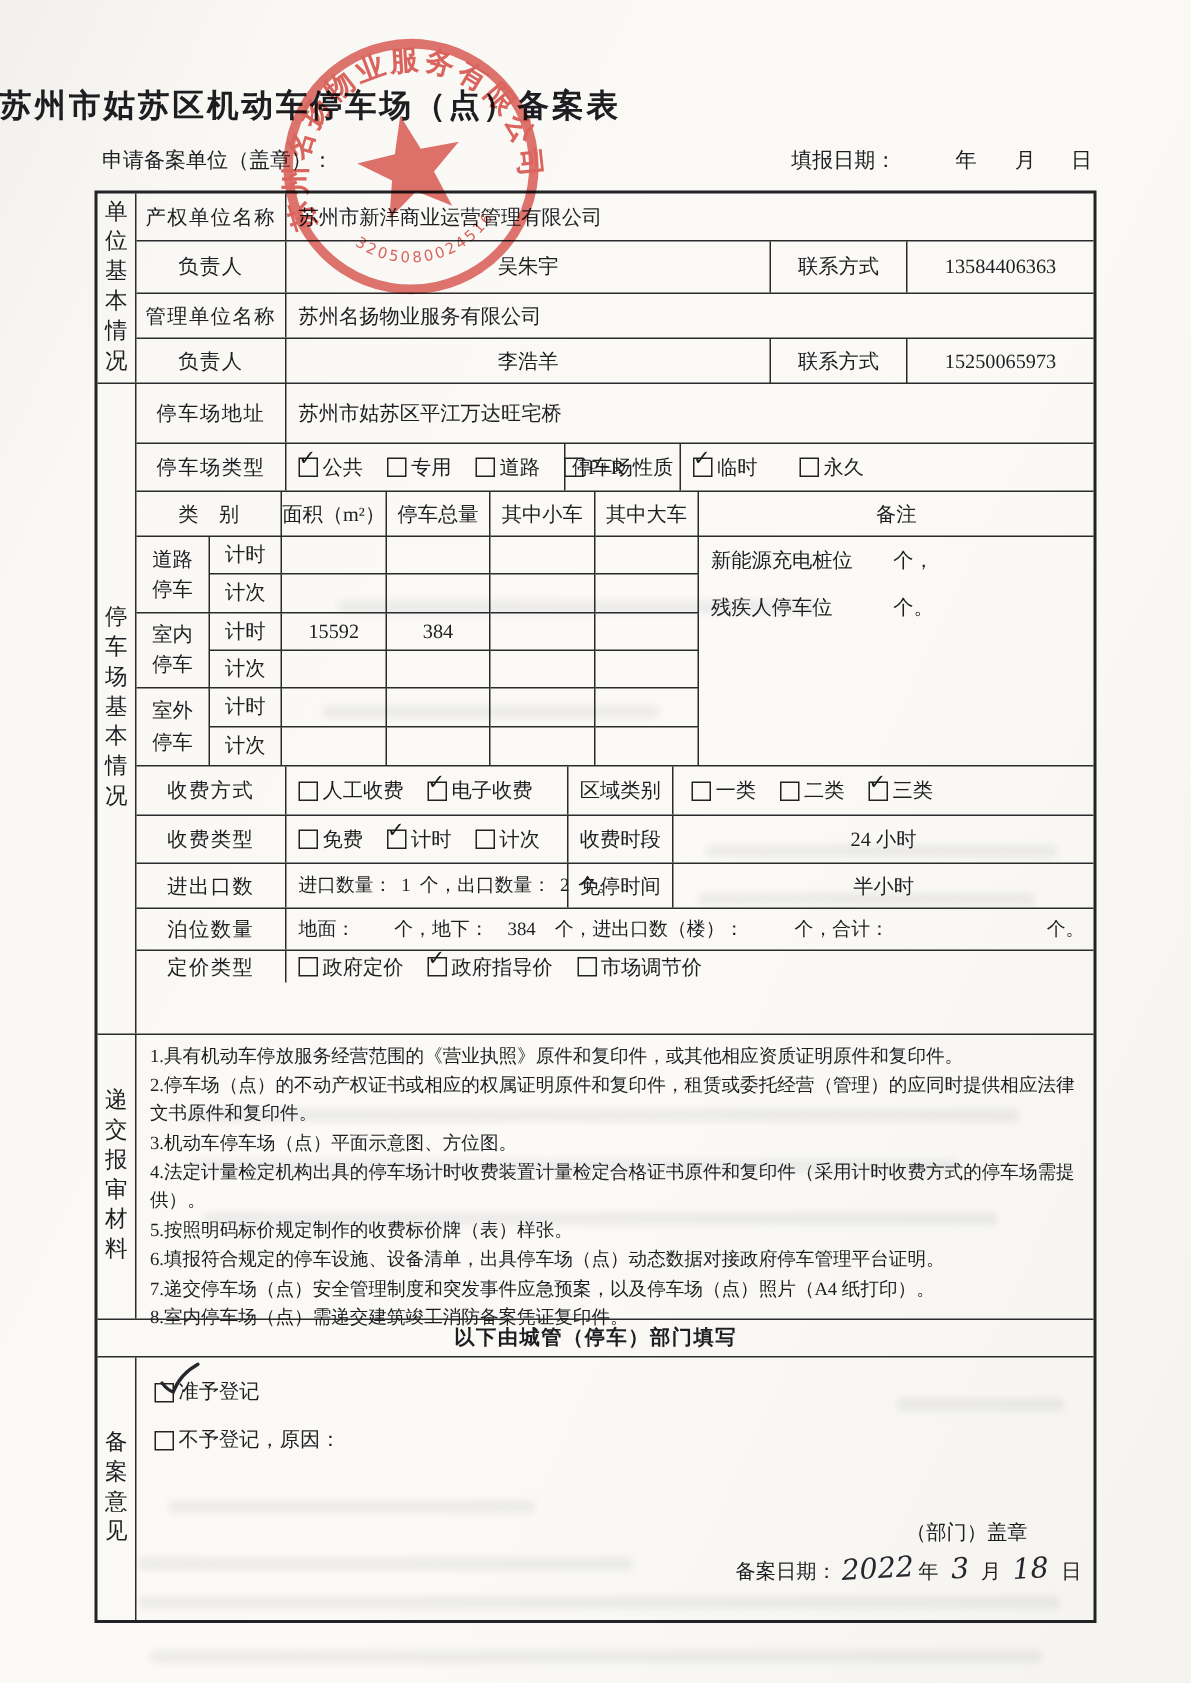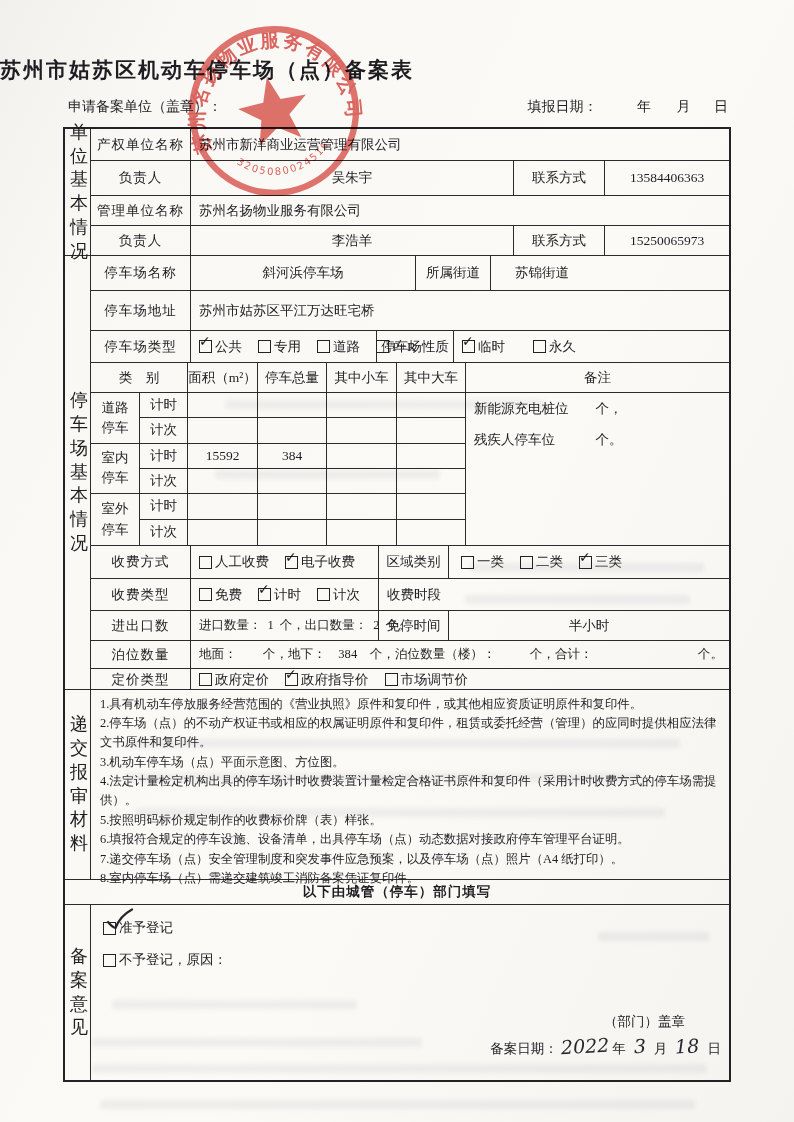--- a/index.html
+++ b/index.html
@@ -19,21 +19,21 @@
   .dp-label{margin-right:36px;}
   .dp-y{margin-right:22px;} .dp-m{margin-right:20px;}
   
   .tbl{position:absolute;left:63px;top:127px;width:668px;height:955px;
        border:2px solid #222326;box-sizing:border-box;display:flex;
        flex-direction:column;z-index:2;background:rgba(255,255,255,0.0);}
   .section{display:flex;border-bottom:1px solid #2b2b2e;box-sizing:border-box;}
   .section:last-child{border-bottom:none;}
   .vcol{width:26px;border-right:1px solid #2b2b2e;display:flex;align-items:center;
        justify-content:center;box-sizing:border-box;flex:none;}
-  .vtext{width:15px;word-break:break-all;line-height:1.32;font-size:18px;
+  .vtext{width:15px;word-break:break-all;line-height:1.32;font-size:15px;
        text-align:right;}
   .scontent{flex:1;display:flex;flex-direction:column;min-width:0;}
   .row{display:flex;border-bottom:1px solid #2b2b2e;box-sizing:border-box;
        align-items:stretch;flex:none;}
   .row:last-child{border-bottom:none;}
   .c{border-right:1px solid #2b2b2e;box-sizing:border-box;display:flex;
        align-items:center;font-size:13.5px;min-width:0;}
   .c:last-child{border-right:none;}
   .lab{width:100px;justify-content:center;flex:none;letter-spacing:1px;}
   .ctr{justify-content:center;}
@@ -152,26 +152,20 @@
         <div class="c ctr" style="width:124px;flex:none;">15250065973</div>
       </div>
     </div>
   </div>
 
   <div class="section" style="height:434px;">
     <div class="vcol">
       <div class="vtext">停车场基本情况</div>
     </div>
     <div class="scontent">
-      <div class="row" style="height:35px;">
-        <div class="c lab">停车场名称</div>
-        <div class="c fill ctr">斜河浜停车场</div>
-        <div class="c ctr" style="width:75px;flex:none;">所属街道</div>
-        <div class="c" style="width:238px;flex:none;padding-left:24px;">苏锦街道</div>
-      </div>
       <div class="row" style="height:40px;">
         <div class="c lab">停车场地址</div>
         <div class="c fill pl">苏州市姑苏区平江万达旺宅桥</div>
       </div>
       <div class="row" style="height:32px;">
         <div class="c lab">停车场类型</div>
         <div class="c pl" style="width:186px;flex:none;">
           <span class="cb checked">
               <span class="box"></span>
               <span>公共</span>
@@ -293,20 +287,21 @@
           <span class="cb checked">
               <span class="box"></span>
               <span>计时</span>
             </span>
           <span class="cb">
               <span class="box"></span>
               <span>计次</span>
             </span>
         </div>
         <div class="c ctr" style="width:70px;flex:none;">收费时段</div>
+        <div class="c fill ctr">24 小时</div>
       </div>
 
       <div class="row" style="height:30px;">
         <div class="c lab">进出口数</div>
         <div class="c pl" style="width:188px;flex:none;font-size:12.5px;white-space:nowrap;">
           <span>进口数量：</span>
           <span style="margin:0 6px;">1</span>
           <span>个，</span>
           <span>出口数量：</span>
           <span style="margin:0 6px;">2</span>
@@ -318,21 +313,21 @@
 
       <div class="row" style="height:28px;">
         <div class="c lab">泊位数量</div>
         <div class="c fill pl" style="font-size:12.6px;white-space:nowrap;padding-right:6px;">
           <span>地面：</span>
           <span style="display:inline-block;width:26px;"></span>
           <span>个，</span>
           <span>地下：</span>
           <span style="display:inline-block;width:44px;text-align:center;">384</span>
           <span>个，</span>
-          <span>泊位数量（楼）：</span>
+          <span>进出口数（楼）：</span>
           <span style="display:inline-block;width:34px;"></span>
           <span>个，</span>
           <span>合计：</span>
           <span style="display:inline-block;width:38px;"></span>
           <span style="margin-left:auto;">个。</span>
         </div>
       </div>
 
       <div class="row" style="height:21px;">
         <div class="c lab">定价类型</div>

